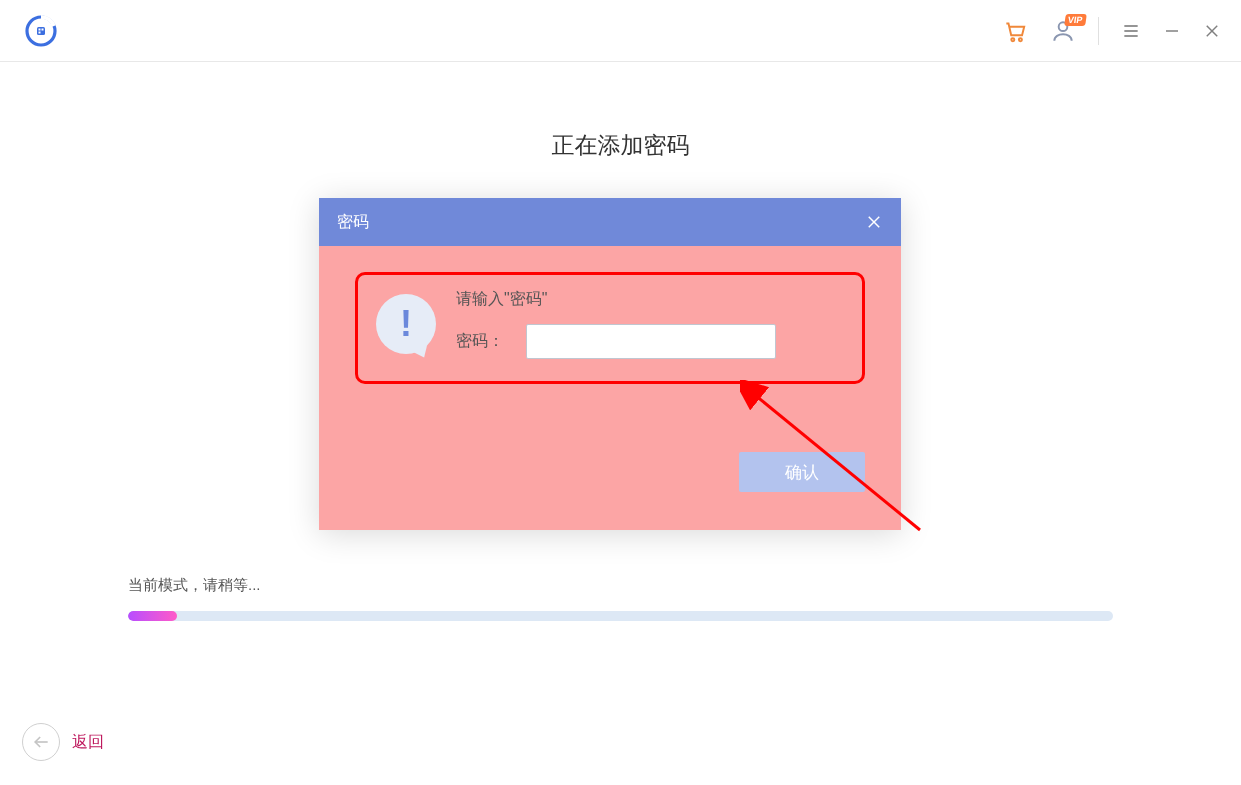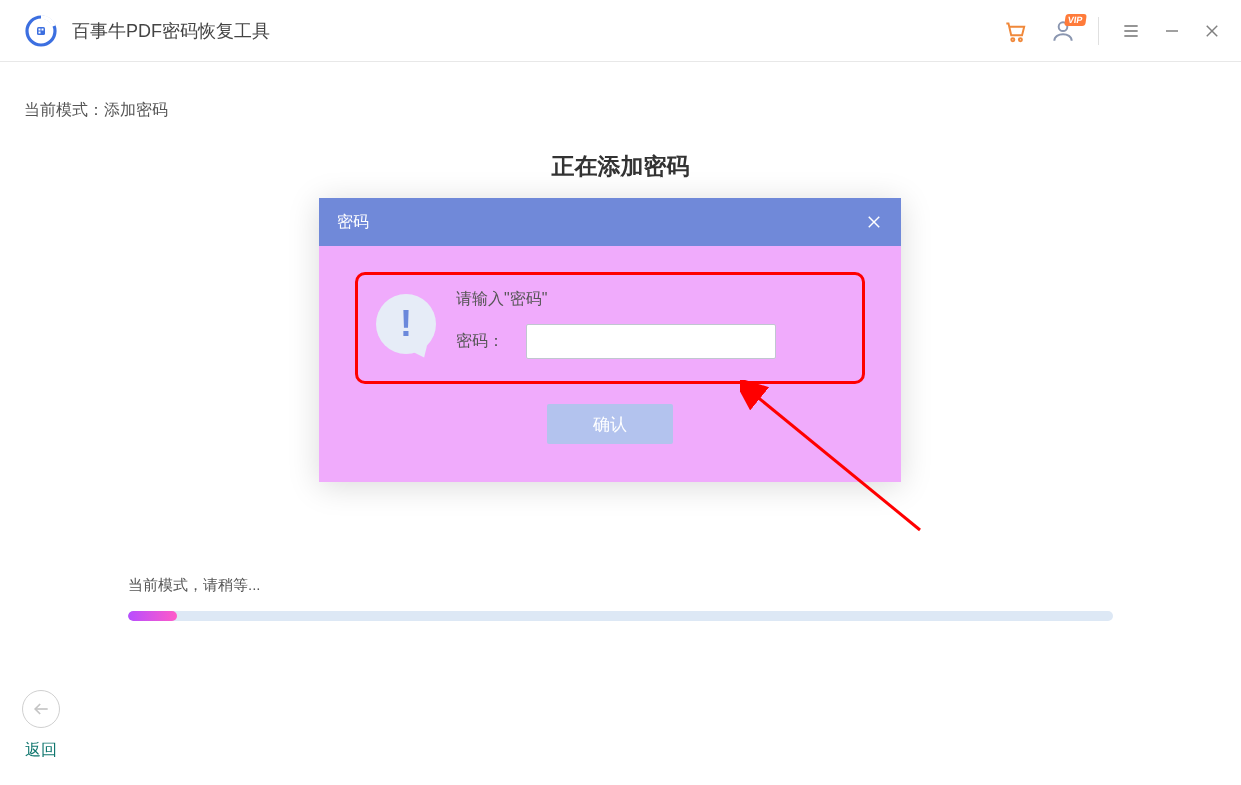--- a/index.html
+++ b/index.html
@@ -70,21 +70,21 @@
       padding: 38px 24px 0 24px;
       position: relative;
     }
     .mode-line {
       font-size: 16px;
       color: #555;
     }
     .main-heading {
       text-align: center;
       font-size: 23px;
-      font-weight: 700;
+      font-weight: 400;
       color: #333;
       margin-top: 30px;
     }
     .progress-area {
       position: absolute;
       left: 128px;
       right: 128px;
       top: 576px;
     }
     .progress-text {
@@ -108,42 +108,41 @@
       background: linear-gradient(90deg, #b84eff, #ff5bc8);
       border-radius: 5px;
     }
     .back-row {
       position: absolute;
       left: 22px;
       bottom: 24px;
       display: flex;
       align-items: center;
       gap: 12px;
-      color: #0f766e;
-      flex-direction: column;
+      color: #be185d;
     }
     .back-circle {
       width: 38px;
       height: 38px;
       border: 1.5px solid #d0d0d0;
       border-radius: 50%;
       display: flex;
       align-items: center;
       justify-content: center;
     }
     .back-label {
       font-size: 16px;
     }
     
     .dialog {
       position: absolute;
       left: 319px;
       top: 198px;
       width: 582px;
-      background: #f0abfc;
+      background: #fca5a5;
       box-shadow: 0 4px 30px rgba(0,0,0,0.15);
     }
     .dialog-header {
       height: 48px;
       background: #7089d9;
       color: #fff;
       display: flex;
       align-items: center;
       justify-content: space-between;
       padding: 0 18px;
@@ -214,23 +213,23 @@
       width: 250px;
       height: 35px;
       border: 1px solid #c0c6d0;
       border-radius: 2px;
       padding: 0 8px;
       font-size: 15px;
       outline: none;
     }
     .dialog-buttons {
       display: flex;
-      justify-content: center;
+      justify-content: flex-end;
       gap: 28px;
-      margin-top: 20px;
+      margin-top: 68px;
       margin-bottom: 12px;
     }
     .btn {
       width: 126px;
       height: 40px;
       border-radius: 2px;
       font-size: 17px;
       cursor: pointer;
       display: flex;
       align-items: center;
@@ -262,21 +261,20 @@
     <div class="app-logo">
       <svg width="34" height="34" viewBox="0 0 34 34">
         <circle cx="17" cy="17" r="14" fill="none" stroke="#3c6fe0" stroke-width="3.2"></circle>
         <path d="M 17 3 A 14 14 0 0 1 30 12" fill="none" stroke="#fff" stroke-width="4"></path>
         <rect x="13" y="13" width="8" height="8" rx="1.5" fill="#3c6fe0"></rect>
         <rect x="14.5" y="14.5" width="2" height="2" fill="#fff"></rect>
         <rect x="17.5" y="14.5" width="2" height="2" fill="#fff"></rect>
         <rect x="14.5" y="17.5" width="2" height="2" fill="#fff"></rect>
       </svg>
     </div>
-    <div class="app-title">百事牛PDF密码恢复工具</div>
   </div>
   <div class="titlebar-right">
     <div class="titlebar-icon">
       <svg width="26" height="26" viewBox="0 0 24 24" fill="none" stroke="#f0883a" stroke-width="1.8">
         <path d="M4 5h2l2.5 11h10l2-8H7"></path>
         <circle cx="10" cy="20" r="1.4"></circle>
         <circle cx="17" cy="20" r="1.4"></circle>
       </svg>
     </div>
     <div class="titlebar-icon">
@@ -302,23 +300,20 @@
     <div class="titlebar-icon">
       <svg width="18" height="18" viewBox="0 0 24 24" fill="none" stroke="#808080" stroke-width="2">
         <line x1="5" y1="5" x2="19" y2="19"></line>
         <line x1="19" y1="5" x2="5" y2="19"></line>
       </svg>
     </div>
   </div>
 </div>
 
 <div class="content">
-  <div class="mode-line">
-    <span>当前模式：</span><span>添加密码</span>
-  </div>
   <div class="main-heading">正在添加密码</div>
 </div>
 
 <div class="progress-area">
   <div class="progress-text">当前模式，请稍等...</div>
   <div class="progress-bar">
     <div class="progress-fill"></div>
   </div>
 </div>
 

